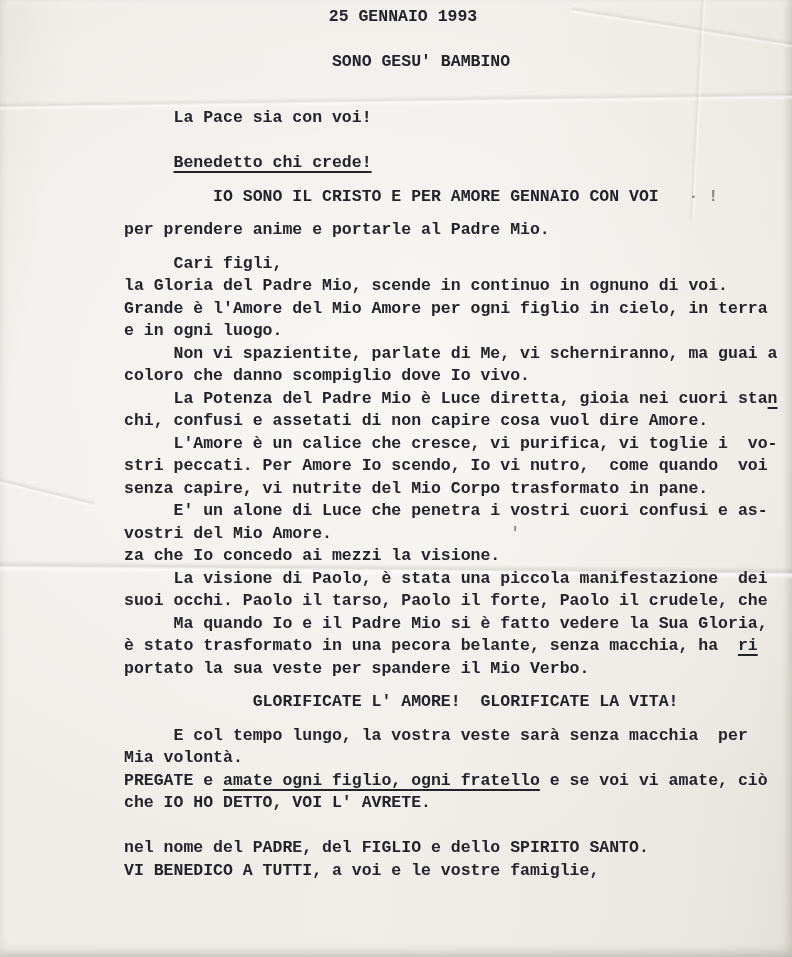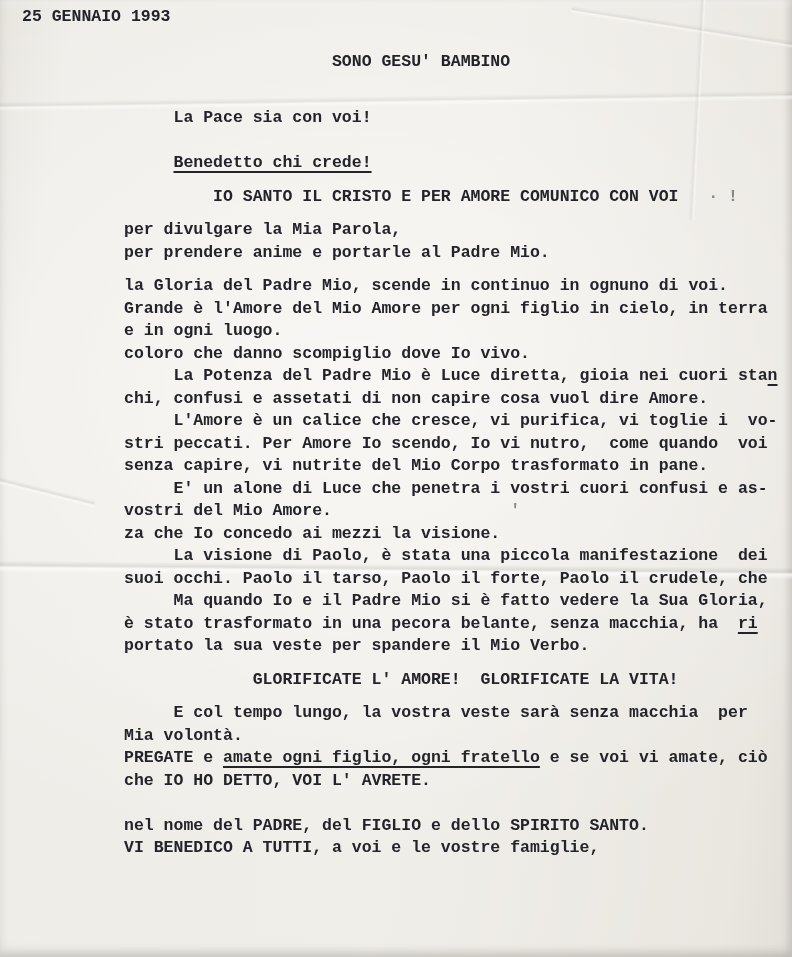--- a/index.html
+++ b/index.html
@@ -40,21 +40,21 @@
   
   .letter{
     position:absolute;left:0;top:0;width:792px;height:957px;
     padding:6px 0 0 10px;box-sizing:border-box;
     color:#23232a;font-size:16.5px;font-weight:700;
   }
   .line{
     display:block;white-space:pre;height:22.5px;line-height:22.5px;
     margin-left:114px;letter-spacing:0;
   }
-  .line.flush{margin-left:12px;}
+  .line.flush{margin-left:4px;text-align:center;}
   .line.blank{margin-left:0;}
   .line.blank.half{height:11px;}
   .u{
     text-decoration:underline;
     text-decoration-thickness:1.6px;
     text-underline-offset:3.5px;
   }
   .faint{opacity:0.5;}
 </style>
 </head>
@@ -69,28 +69,29 @@
   <div class="letter">
       <div class="line flush"><span class="">25 GENNAIO 1993</span></div>
       <div class="line blank full"></div>
       <div class="line"><span class="">                     SONO GESU' BAMBINO</span></div>
       <div class="line blank full"></div>
       <div class="line blank half"></div>
       <div class="line"><span class="">     La Pace sia con voi!</span></div>
       <div class="line blank full"></div>
       <div class="line"><span class="">     </span><span class="u ">Benedetto chi crede!</span></div>
       <div class="line blank half"></div>
-      <div class="line"><span class="">         IO SANTO IL CRISTO E PER AMORE COMUNICO CON VOI</span><span class="faint">   · !</span></div>
+      <div class="line"><span class="">         IO SONO IL CRISTO E PER AMORE GENNAIO CON VOI</span><span class="faint">   · !</span></div>
       <div class="line blank half"></div>
-      <div class="line"><span class="">per divulgare la Mia Parola,</span></div>
       <div class="line"><span class="">per prendere anime e portarle al Padre Mio.</span></div>
       <div class="line blank half"></div>
+      <div class="line"><span class="">     Cari figli,</span></div>
       <div class="line"><span class="">la Gloria del Padre Mio, scende in continuo in ognuno di voi.</span></div>
       <div class="line"><span class="">Grande è l'Amore del Mio Amore per ogni figlio in cielo, in terra</span></div>
       <div class="line"><span class="">e in ogni luogo.</span></div>
+      <div class="line"><span class="">     Non vi spazientite, parlate di Me, vi scherniranno, ma guai a</span></div>
       <div class="line"><span class="">coloro che danno scompiglio dove Io vivo.</span></div>
       <div class="line"><span class="">     La Potenza del Padre Mio è Luce diretta, gioia nei cuori sta</span><span class="u ">n</span></div>
       <div class="line"><span class="">chi, confusi e assetati di non capire cosa vuol dire Amore.</span></div>
       <div class="line"><span class="">     L'Amore è un calice che cresce, vi purifica, vi toglie i  vo-</span></div>
       <div class="line"><span class="">stri peccati. Per Amore Io scendo, Io vi nutro,  come quando  voi</span></div>
       <div class="line"><span class="">senza capire, vi nutrite del Mio Corpo trasformato in pane.</span></div>
       <div class="line"><span class="">     E' un alone di Luce che penetra i vostri cuori confusi e as-</span></div>
       <div class="line"><span class="">vostri del Mio Amore.</span><span class="faint">                  '</span></div>
       <div class="line"><span class="">za che Io concedo ai mezzi la visione.</span></div>
       <div class="line"><span class="">     La visione di Paolo, è stata una piccola manifestazione  dei</span></div>

